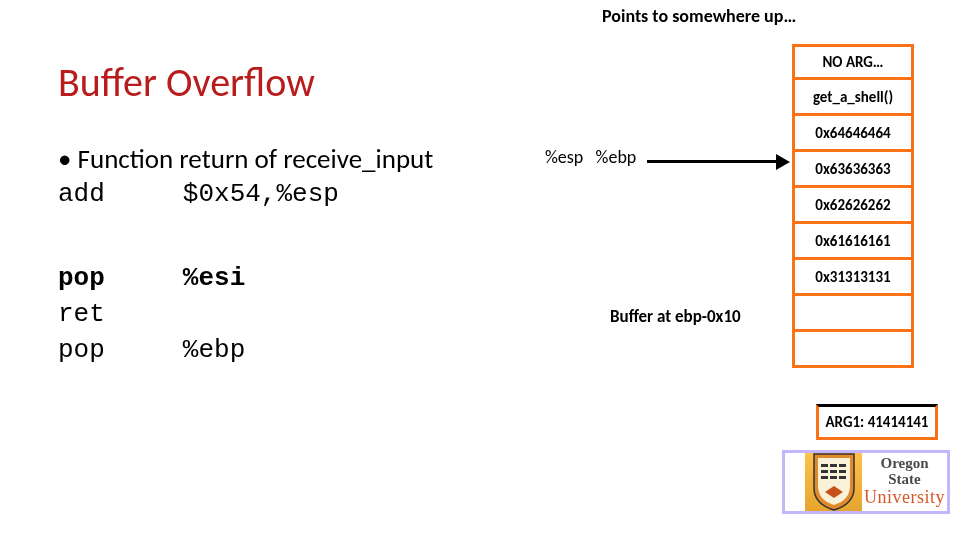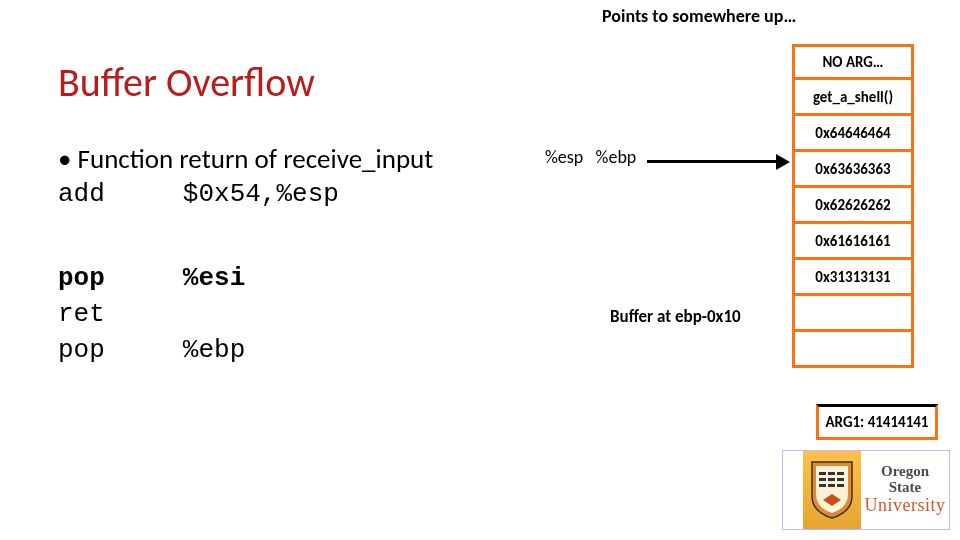--- a/index.html
+++ b/index.html
@@ -19,21 +19,21 @@
   
   .arrow-line { position: absolute; left: 647px; top: 160px; width: 132px; height: 0; border-top: 3px solid #000; }
   .arrow-head { position: absolute; left: 776px; top: 154px; width: 0; height: 0; border-top: 8px solid transparent; border-bottom: 8px solid transparent; border-left: 14px solid #000; }
   
   .stack { position: absolute; left: 792px; top: 44px; width: 122px; }
   .cell { border: 3px solid #f97316; height: 36px; display: flex; align-items: center; justify-content: center; font-size: 15px; font-weight: 600; background: #fff; }
   .cell + .cell { border-top: none; }
   .cell.arg1 { border-top: 3px solid #000; }
   .arg1-cell { position: absolute; left: 792px; top: 404px; width: 122px; margin-left: 24px; }
   
-  .logo { position: absolute; left: 782px; top: 450px; width: 168px; height: 80px; display: flex; border: 1px solid #c4b5fd; padding-left: 20px; }
+  .logo { position: absolute; left: 782px; top: 450px; width: 168px; height: 64px; display: flex; border: 3px solid #c4b5fd; padding-left: 20px; }
   .logo-shield { width: 58px; background: linear-gradient(#ffc14a,#e5a52f); display: flex; align-items: center; justify-content: center; }
   .logo-svg { width: 44px; height: 60px; }
   .logo-text { flex: 1; display: flex; flex-direction: column; align-items: center; justify-content: center; background: #fff; padding: 2px 2px; }
   .logo-osu { font-family: Georgia, serif; font-size: 15px; color: #4a4a4a; font-weight: 600; line-height: 1.05; text-align: center; }
   .logo-univ { font-family: Georgia, serif; font-size: 18px; color: #d7572a; letter-spacing: 0.5px; }
 </style>
 </head>
 <body>
 
 <div class="top-note">Points to somewhere up…</div>

